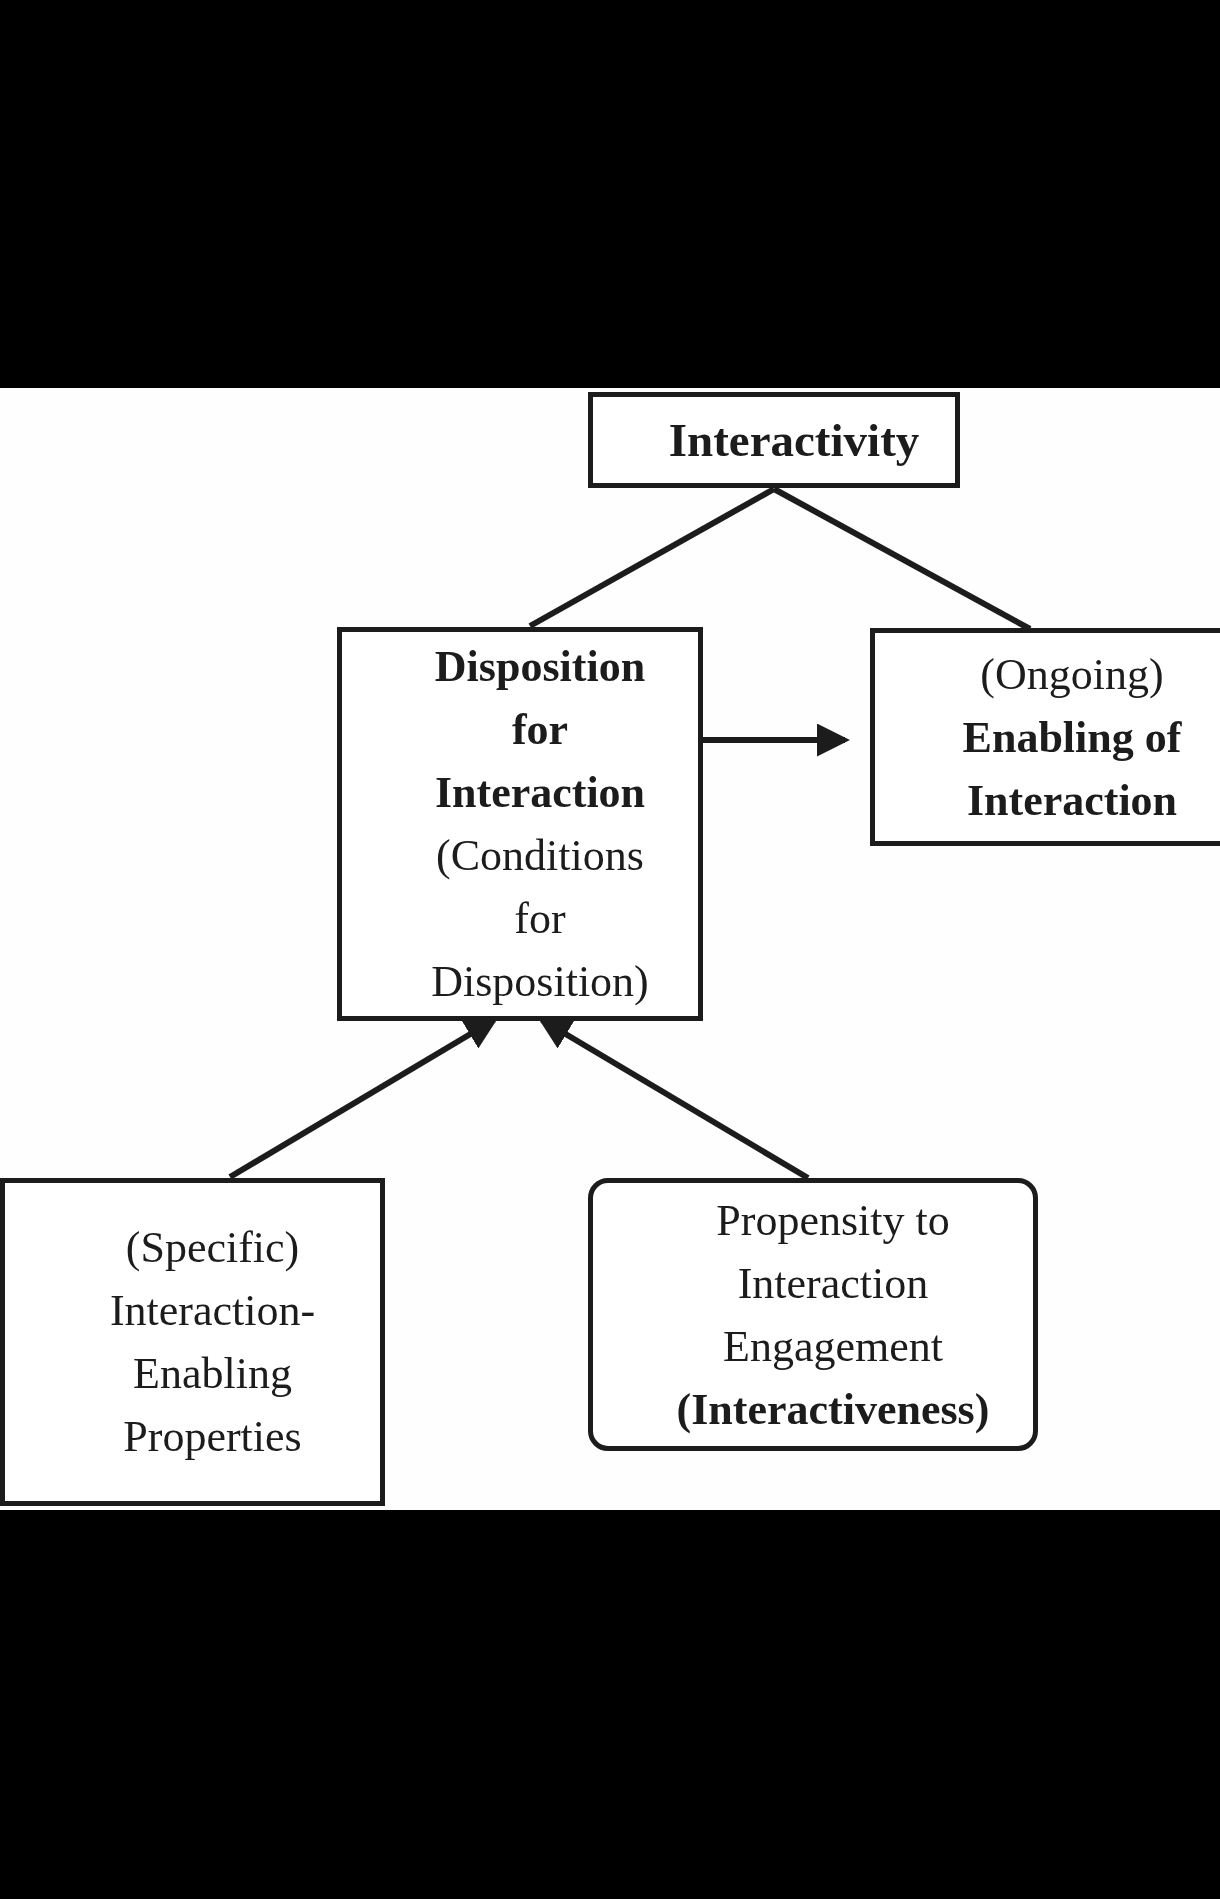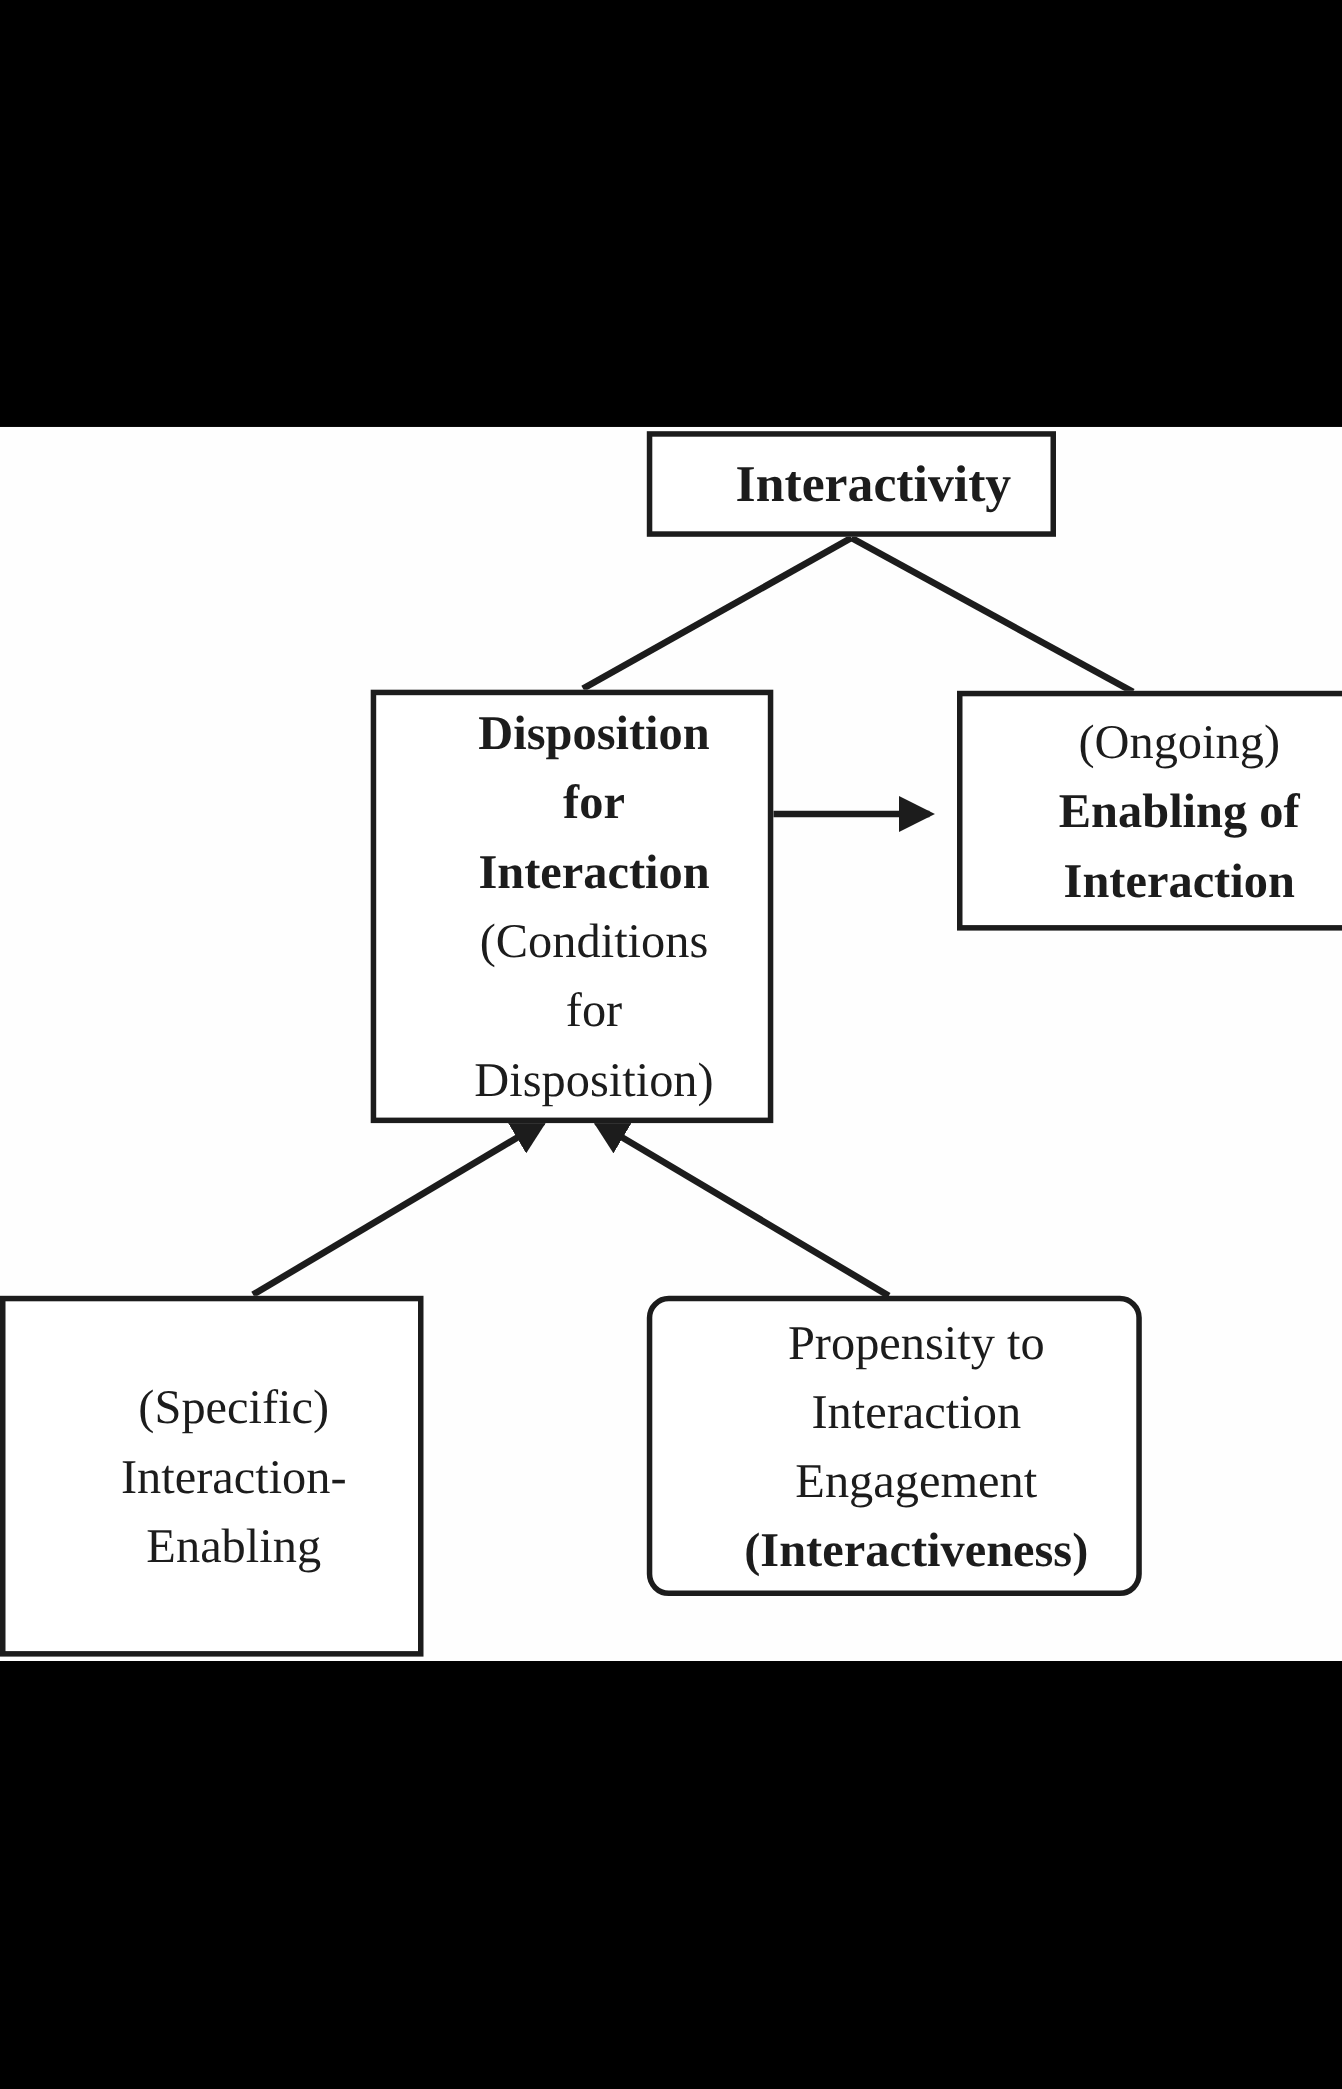--- a/index.html
+++ b/index.html
@@ -102,20 +102,21 @@
   <div class="node" id="node-process">
     <div class="ln">(Ongoing)</div>
     <div class="ln bold">Enabling of</div>
     <div class="ln bold">Interaction</div>
   </div>
 
   <div class="node" id="node-interactability">
     <div class="ln">(Specific)</div>
     <div class="ln">Interaction-</div>
     <div class="ln">Enabling</div>
+    <div class="ln">Properties</div>
   </div>
 
   <div class="node" id="node-interactiveness">
     <div class="ln">Propensity to</div>
     <div class="ln">Interaction</div>
     <div class="ln">Engagement</div>
     <div class="ln bold">(Interactiveness)</div>
   </div>
 
 </div>

